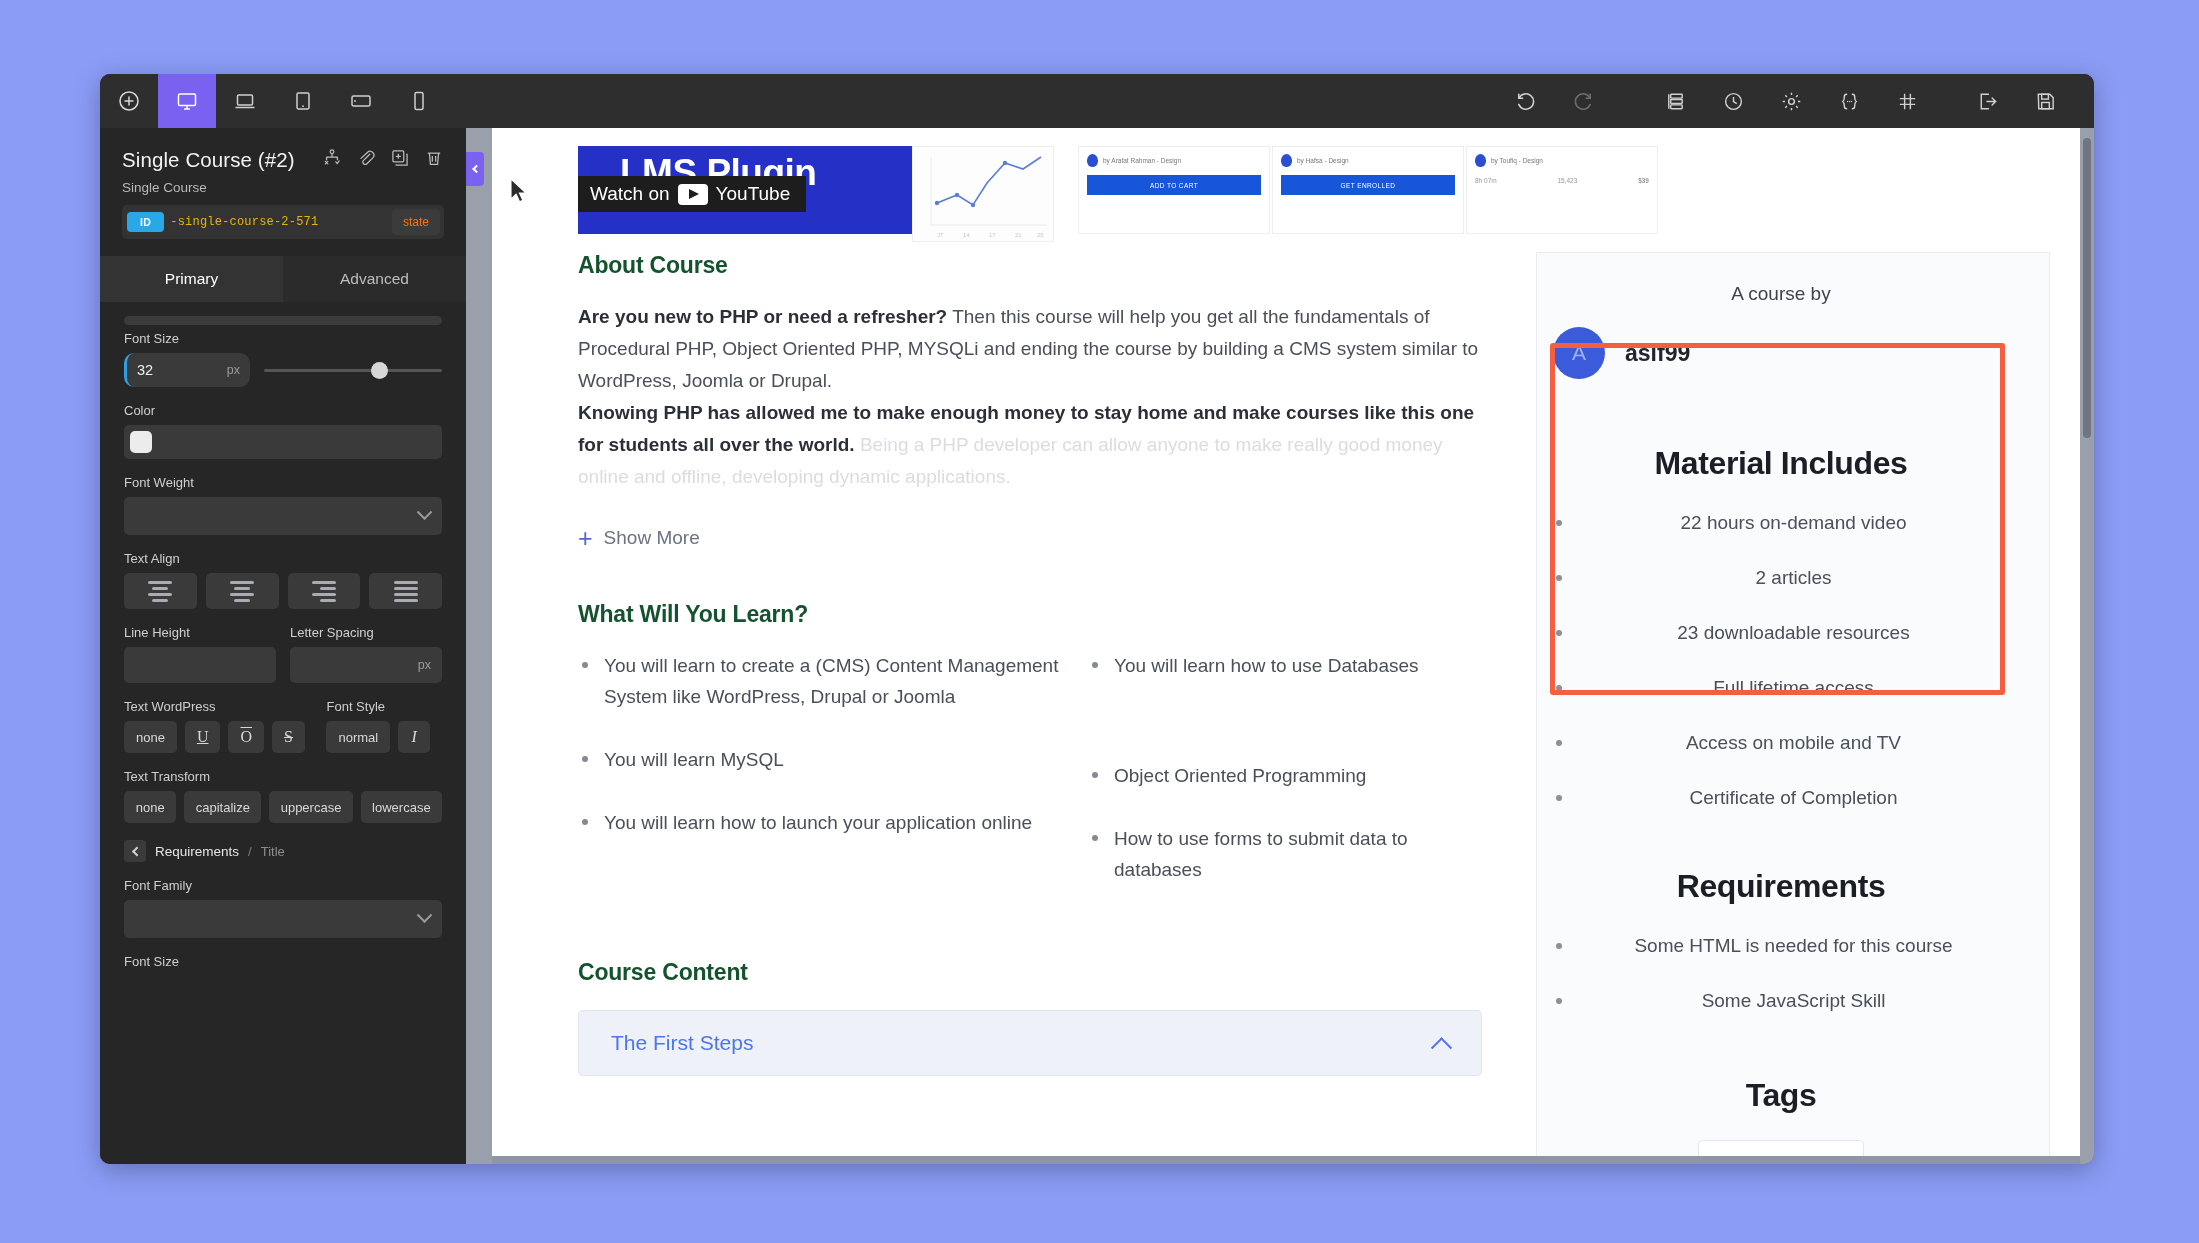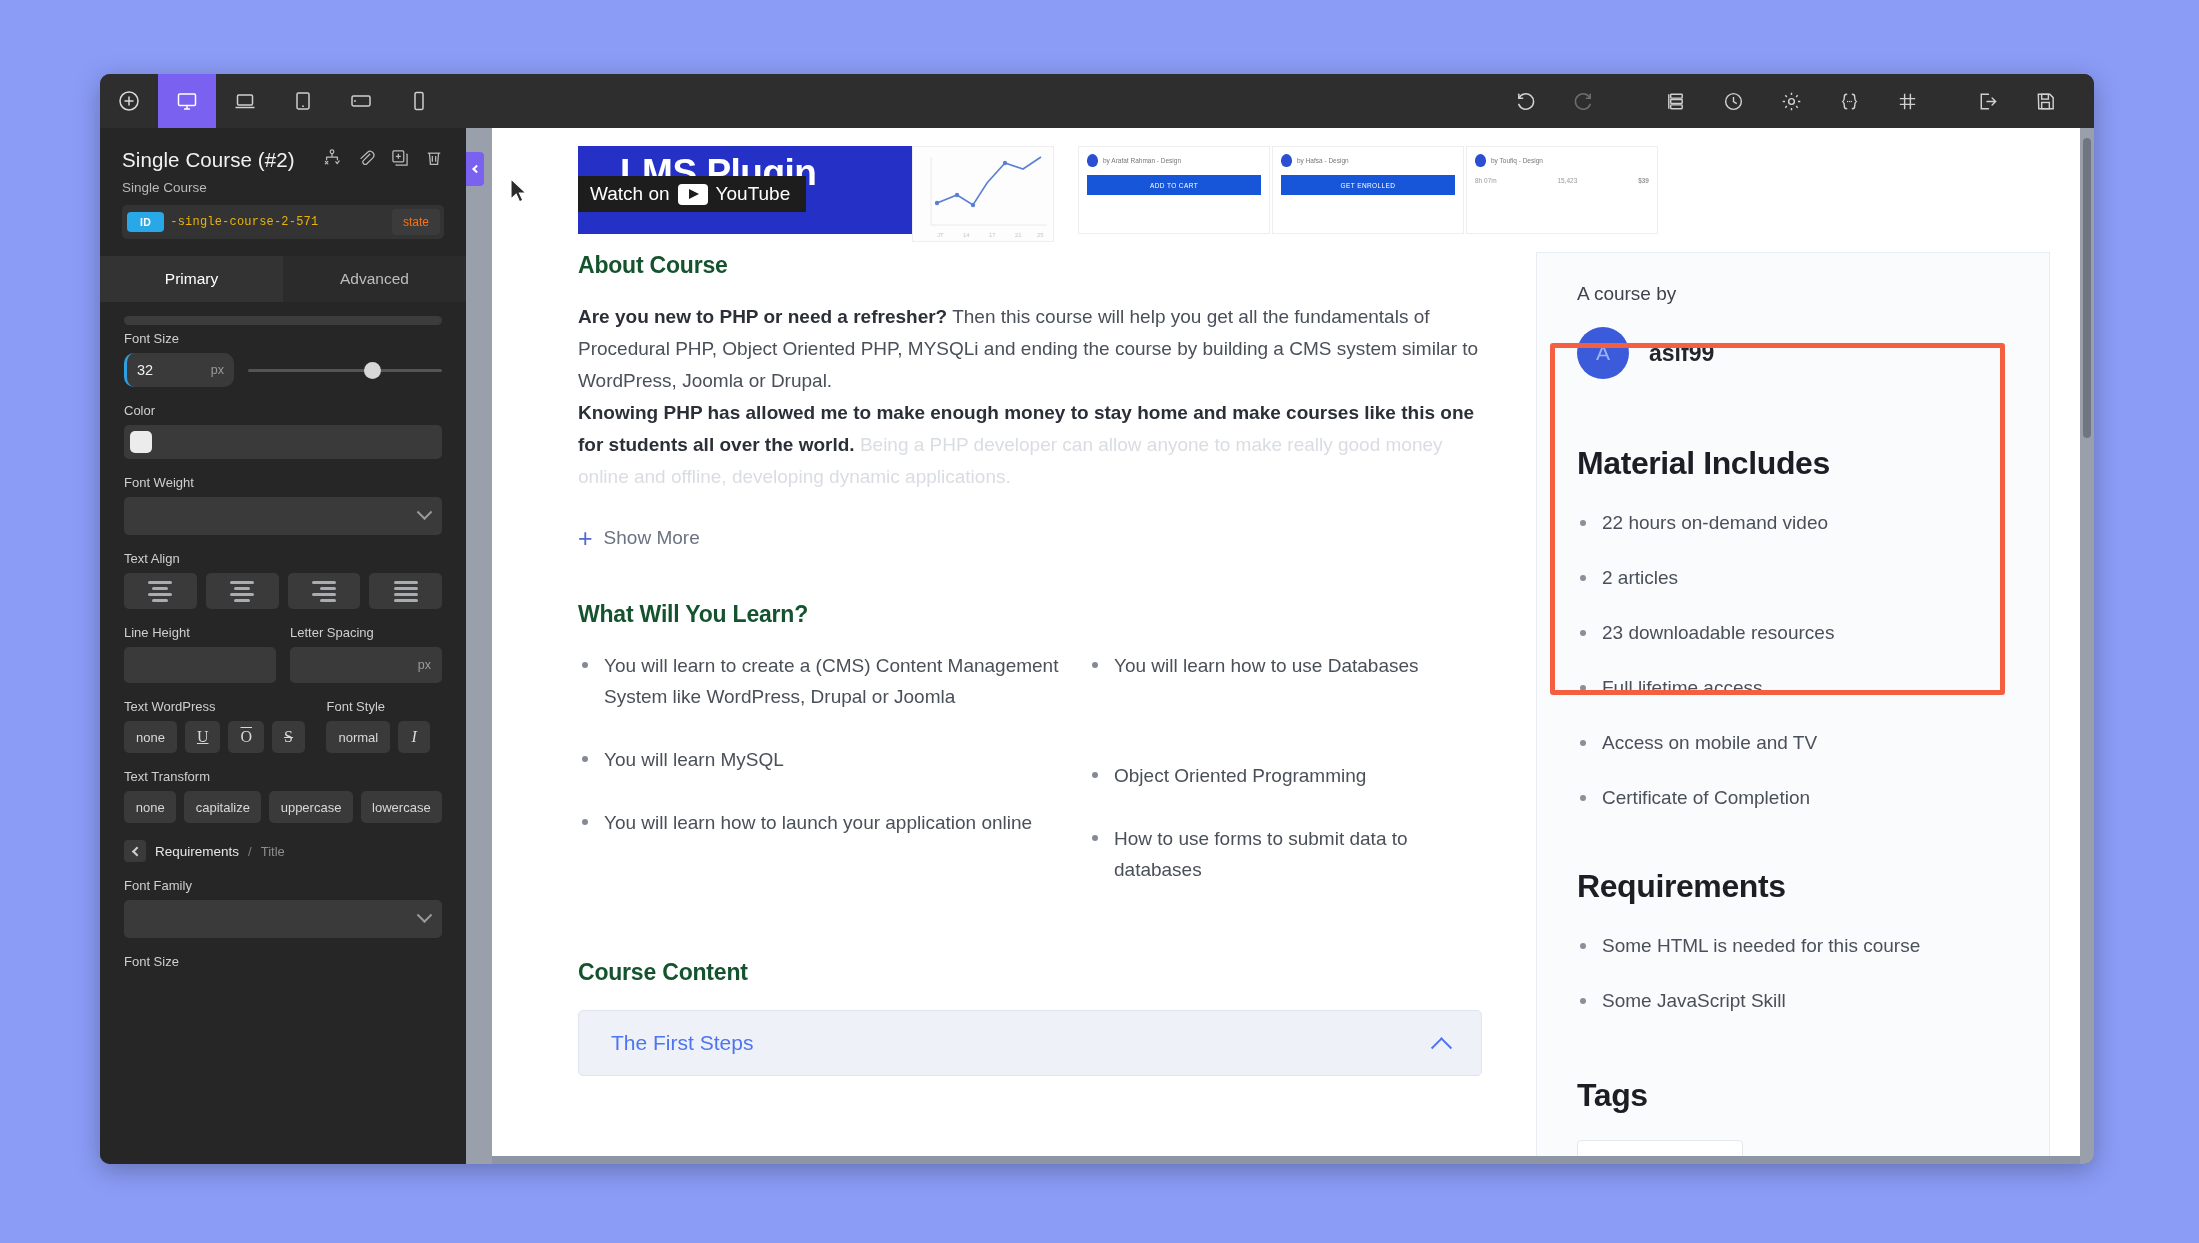--- a/index.html
+++ b/index.html
@@ -98,21 +98,21 @@
   .lp-tab.active { background: #333333; color: #ffffff; }
 
   #lp-scroll-strip { height: 9px; background:#3c3c3c; margin: 0 8px; border-radius:5px; }
 
   #lp-controls { padding: 14px 24px 0 24px; }
   .ctl-label { font-size: 13px; color: #cfcfcf; margin: 16px 0 7px; }
   .ctl-label.first { margin-top: 4px; }
 
   .fs-row { display: flex; align-items: center; gap: 14px; }
   .num-field {
-    width: 110px; height: 34px;
+    width: 126px; height: 34px;
     background: #3a3a3a; border-radius: 10px;
     border-left: 3px solid #2f9fe0;
     display: flex; align-items: center;
     padding: 0 10px; justify-content: space-between;
   }
   .num-field .v { font-size: 14.5px; color: #efefef; }
   .num-field .u { font-size: 12.5px; color: #9a9a9a; }
   .slider { flex: 1; position: relative; height: 34px; display:flex; align-items:center; }
   .slider .track { height: 3px; background: #555; width: 100%; border-radius: 3px; }
   .slider .knob {
@@ -272,21 +272,22 @@
     height: 66px;
     display: flex; align-items: center; justify-content: space-between;
     padding: 0 32px;
   }
   #accordion .t { font-size: 21px; color: #4f74f0; font-weight: 500; }
   #accordion .up { width: 15px; height: 15px; border-left: 2.5px solid #4f74f0; border-top: 2.5px solid #4f74f0; transform: rotate(45deg) translate(3px,3px); }
 
   
   .side-card {
     background: #fafbfd; border: 1px solid #e9ecf2;
-    padding: 30px 40px 30px 40px;
+    padding: 30px 40px 30px 16px;
+    text-align: center;
   }
   #card-author .by { font-size: 19px; color: #3e444d; }
   #card-author .row { display: flex; align-items: center; gap: 20px; margin-top: 22px; }
   #avatar {
     width: 52px; height: 52px; border-radius: 50%;
     background: #3b5bdb; color: #9db2f3;
     display: flex; align-items: center; justify-content: center;
     font-size: 21px;
   }
   #card-author .nm { font-size: 23px; font-weight: bold; color: #22262c; }

